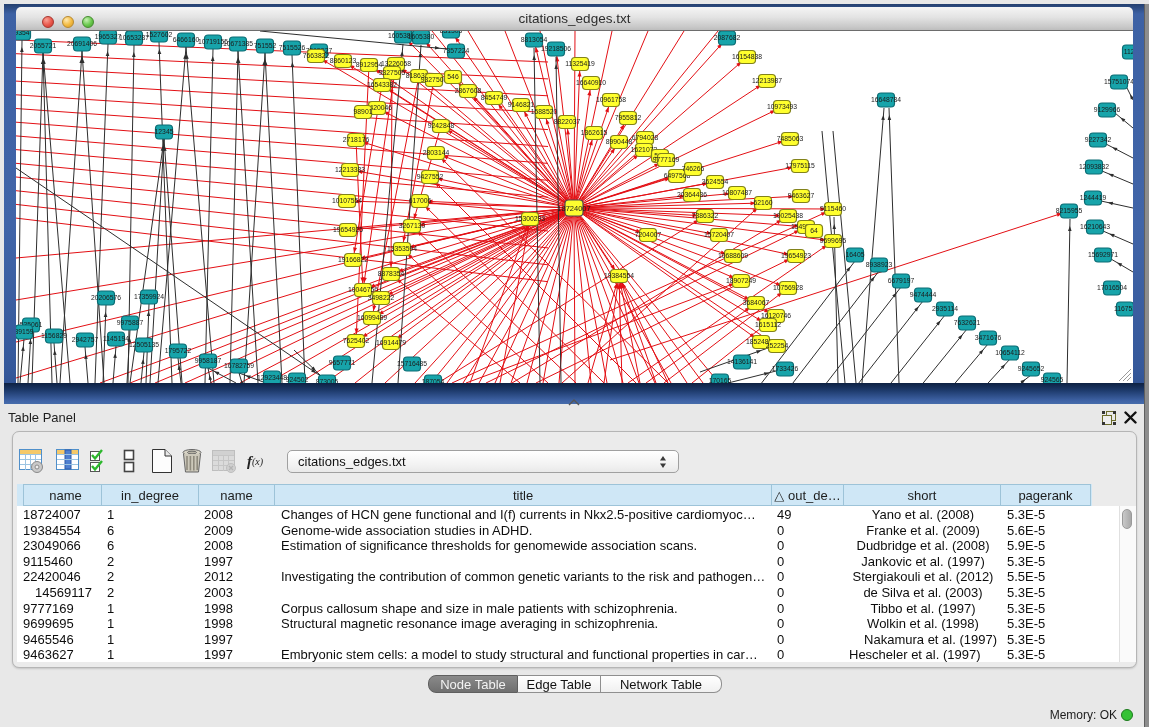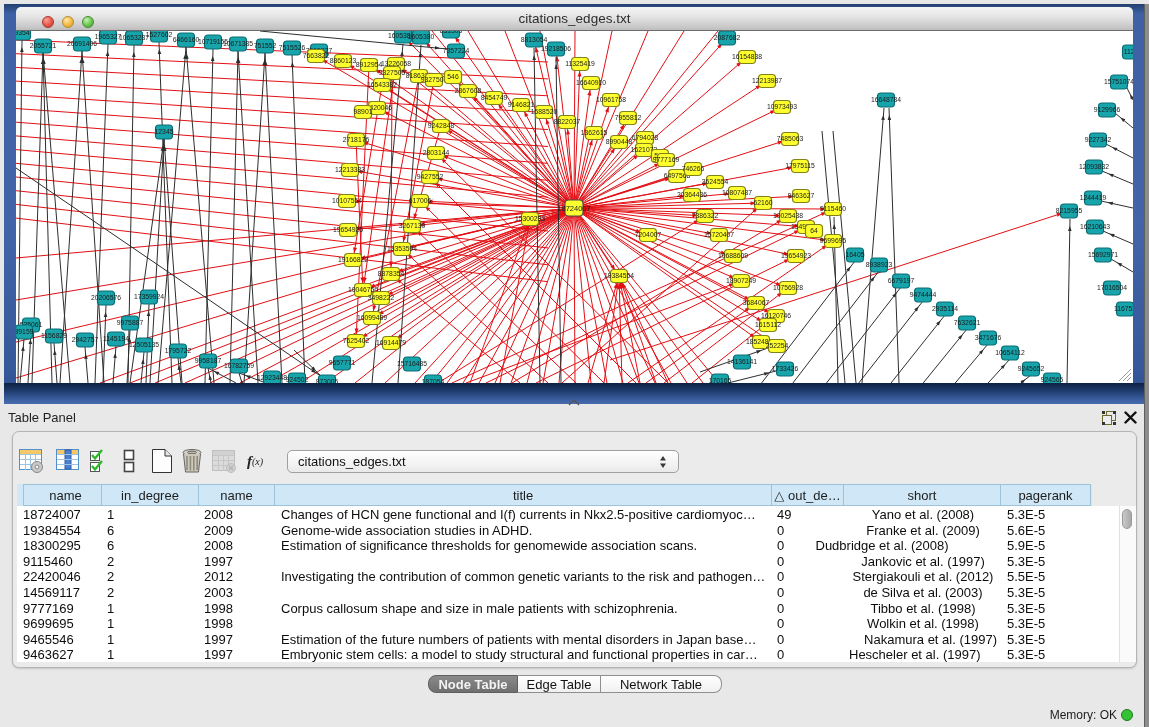--- a/index.html
+++ b/index.html
@@ -37,21 +37,21 @@
 .trow span { position:absolute; top:0; white-space:nowrap; }
 .ell { overflow:hidden; }
 #sbar { left:1119px; top:506px; width:17px; height:156px; background:#fafafa; border-left:1px solid #e0e0e0; }
 #sthumb { left:1122px; top:509px; width:10px; height:20px; border-radius:5px;
   background:linear-gradient(90deg,#c9c9c9,#a8a8a8); border:1px solid #9a9a9a; }
 
 .tab { position:absolute; top:675px; height:18px; font-size:13px; line-height:17px;
   text-align:center; border:1px solid #8f8f8f; color:#111;
   background:linear-gradient(180deg,#ffffff,#f0f0f0); }
 #tab1 { left:428px; width:90px; border-radius:8px 0 0 8px;
-  background:linear-gradient(180deg,#8a8a8a,#6f6f6f); color:#f3f3f3; border-color:#5f5f5f;font-weight:bold; }
+  background:linear-gradient(180deg,#8a8a8a,#6f6f6f); color:#f3f3f3; border-color:#5f5f5f; }
 #tab2 { left:518px; width:83px; border-left:none; }
 #tab3 { left:601px; width:121px; border-left:none; border-radius:0 8px 8px 0; }
 #mem { left:1005px; top:708px; width:112px; font-size:12px; color:#1c1c1c; text-align:right; }
 #memdot { left:1121px; top:709px; width:12px; height:12px; border-radius:50%;
   background:#35c235; border:1px solid #1c7a1c; }
 svg text { user-select:none; }
 </style></head>
 <body>
 <div class="abs" id="desk"></div>
 <div class="abs" id="deskband"></div>
@@ -845,75 +845,75 @@
 <div class="trow" style="top:523px">
 <span style="left:23px">19384554</span>
 <span style="left:107px">6</span>
 <span style="left:204px">2009</span>
 <span style="left:281px;width:486px" class="ell">Genome‑wide association studies in ADHD.</span>
 <span style="left:777px">0</span>
 <span style="left:849px;width:148px;text-align:center">Franke et al. (2009)</span>
 <span style="left:1007px">5.6E‑5</span>
 </div>
 <div class="trow" style="top:538px">
-<span style="left:23px">18300295</span>
+<span style="left:23px">23049066</span>
 <span style="left:107px">6</span>
 <span style="left:204px">2008</span>
 <span style="left:281px;width:486px" class="ell">Estimation of significance thresholds for genomewide association scans.</span>
 <span style="left:777px">0</span>
-<span style="left:808px;width:148px;text-align:center">Dudbridge et al. (2008)</span>
+<span style="left:849px;width:148px;text-align:center">Dudbridge et al. (2008)</span>
 <span style="left:1007px">5.9E‑5</span>
 </div>
 <div class="trow" style="top:554px">
 <span style="left:23px">9115460</span>
 <span style="left:107px">2</span>
 <span style="left:204px">1997</span>
 <span style="left:777px">0</span>
 <span style="left:849px;width:148px;text-align:center">Jankovic et al. (1997)</span>
 <span style="left:1007px">5.3E‑5</span>
 </div>
 <div class="trow" style="top:569px">
 <span style="left:23px">22420046</span>
 <span style="left:107px">2</span>
 <span style="left:204px">2012</span>
 <span style="left:281px;width:486px" class="ell">Investigating the contribution of common genetic variants to the risk and pathogen…</span>
 <span style="left:777px">0</span>
 <span style="left:849px;width:148px;text-align:center">Stergiakouli et al. (2012)</span>
 <span style="left:1007px">5.5E‑5</span>
 </div>
 <div class="trow" style="top:585px">
-<span style="left:23px">14569117</span>
+<span style="left:35px">14569117</span>
 <span style="left:107px">2</span>
 <span style="left:204px">2003</span>
 <span style="left:777px">0</span>
 <span style="left:849px;width:148px;text-align:center">de Silva et al. (2003)</span>
 <span style="left:1007px">5.3E‑5</span>
 </div>
 <div class="trow" style="top:601px">
 <span style="left:23px">9777169</span>
 <span style="left:107px">1</span>
 <span style="left:204px">1998</span>
 <span style="left:281px;width:486px" class="ell">Corpus callosum shape and size in male patients with schizophrenia.</span>
 <span style="left:777px">0</span>
-<span style="left:849px;width:148px;text-align:center">Tibbo et al. (1998)</span>
+<span style="left:849px;width:148px;text-align:center">Tibbo et al. (1997)</span>
 <span style="left:1007px">5.3E‑5</span>
 </div>
 <div class="trow" style="top:616px">
 <span style="left:23px">9699695</span>
 <span style="left:107px">1</span>
 <span style="left:204px">1998</span>
+<span style="left:281px;width:486px" class="ell">Structural magnetic resonance image averaging in schizophrenia.</span>
 <span style="left:777px">0</span>
 <span style="left:849px;width:148px;text-align:center">Wolkin et al. (1998)</span>
 <span style="left:1007px">5.3E‑5</span>
 </div>
 <div class="trow" style="top:632px">
 <span style="left:23px">9465546</span>
 <span style="left:107px">1</span>
 <span style="left:204px">1997</span>
-<span style="left:281px;width:486px" class="ell">Estimation of the future numbers of patients with mental disorders in Japan base…</span>
 <span style="left:777px">0</span>
 <span style="left:849px;width:148px;text-align:right">Nakamura et al. (1997)</span>
 <span style="left:1007px">5.3E‑5</span>
 </div>
 <div class="trow" style="top:647px">
 <span style="left:23px">9463627</span>
 <span style="left:107px">1</span>
 <span style="left:204px">1997</span>
 <span style="left:281px;width:486px" class="ell">Embryonic stem cells: a model to study structural and functional properties in car…</span>
 <span style="left:777px">0</span>

